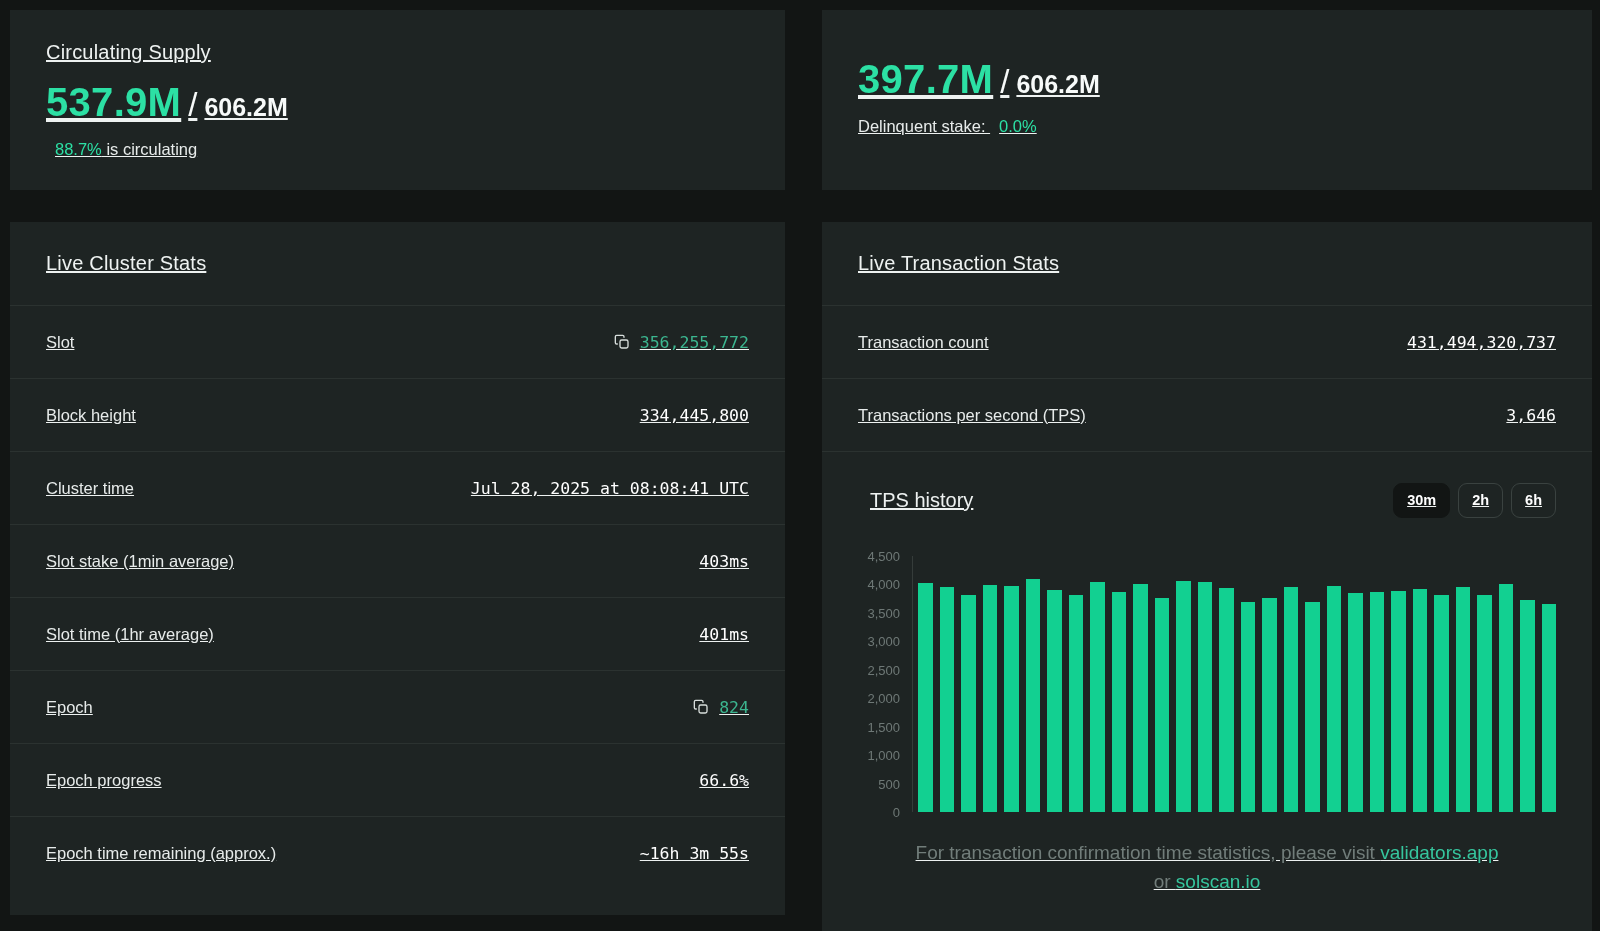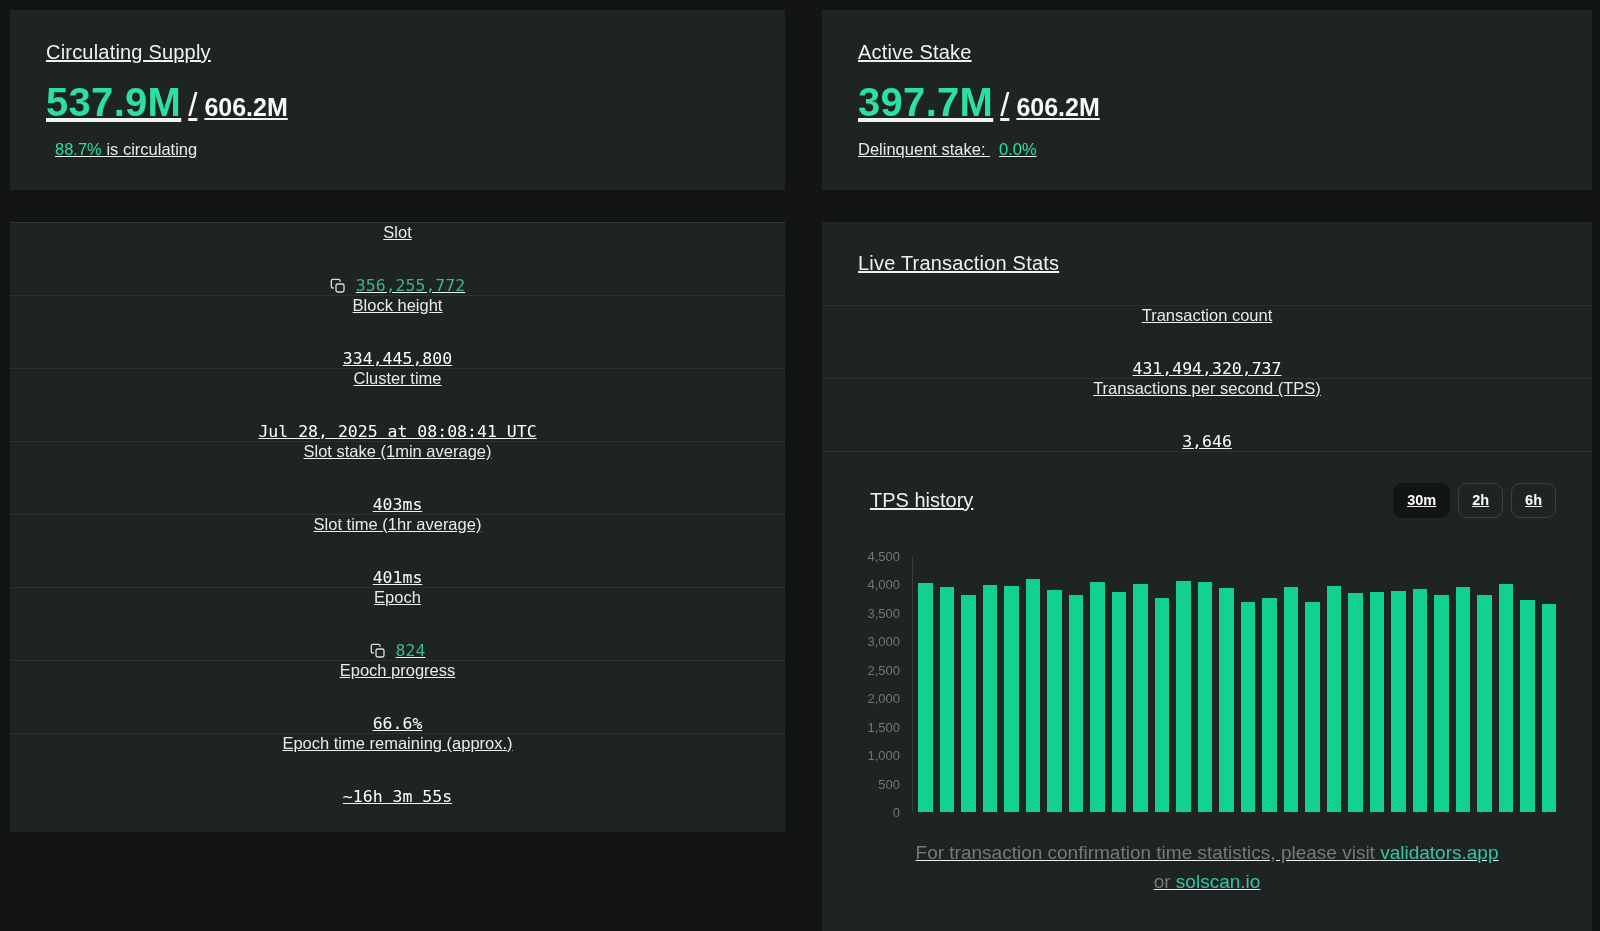--- a/index.html
+++ b/index.html
@@ -39,21 +39,21 @@
   .big-current{font-size:40px;font-weight:700;color:var(--green-bright);letter-spacing:.3px;}
   .big-slash{font-size:33px;font-weight:200;color:#f7faf9;}
   .big-total{font-size:25px;font-weight:700;color:#f7faf9;}
   .summary-note{margin:15px 0 0;font-size:16.5px;color:var(--label);}
   .note-green{color:var(--green-bright);margin-left:9px;}
   
   .table-card{padding-bottom:26px;}
   .card-header{padding:30px 36px;}
   .stat-row{
     display:flex;justify-content:space-between;align-items:center;
-    height:73px;padding:0 36px;border-top:1px solid var(--line);flex-direction:column;
+    height:73px;padding:0 36px;border-top:1px solid var(--line);
   }
   .stat-label{font-size:16.5px;color:var(--label);}
   .stat-value{
     font-family:"DejaVu Sans Mono","Liberation Mono",monospace;
     font-size:16.5px;color:#ffffff;
     display:flex;align-items:center;gap:10px;
   }
   .stat-value.green .value-text{color:var(--green-mid);}
   .copy-btn{background:none;border:0;padding:0;margin:0;cursor:pointer;display:flex;align-items:center;}
   
@@ -95,30 +95,32 @@
     <h2 class="card-title">Circulating Supply</h2>
     <div class="big-row">
       <span class="big-current">537.9M</span>
       <span class="big-slash">/</span>
       <span class="big-total">606.2M</span>
     </div>
     <p class="summary-note"><span class="note-green">88.7%</span><span> is circulating</span></p>
   </section>
 
   <section class="card summary-card">
-    <h2 class="card-title">Active Stake</h2>
     <div class="big-row">
       <span class="big-current">397.7M</span>
       <span class="big-slash">/</span>
       <span class="big-total">606.2M</span>
     </div>
     <p class="summary-note"><span>Delinquent stake: </span><span class="note-green">0.0%</span></p>
   </section>
 
   <section class="card table-card">
+    <div class="card-header">
+      <h2 class="card-title">Live Cluster Stats</h2>
+    </div>
     <div id="cluster-rows">
         <div class="stat-row">
           <span class="stat-label">Slot</span>
           <span class="stat-value green">
             <button class="copy-btn">
               <svg width="16" height="16" viewBox="0 0 24 24" fill="none" stroke="#d8dedc" stroke-width="2" stroke-linecap="round" stroke-linejoin="round">
                 <rect x="9" y="9" width="12" height="12" rx="2.5"></rect>
                 <path d="M5 15H4a2 2 0 0 1-2-2V4a2 2 0 0 1 2-2h9a2 2 0 0 1 2 2v1"></path>
               </svg>
             </button>

